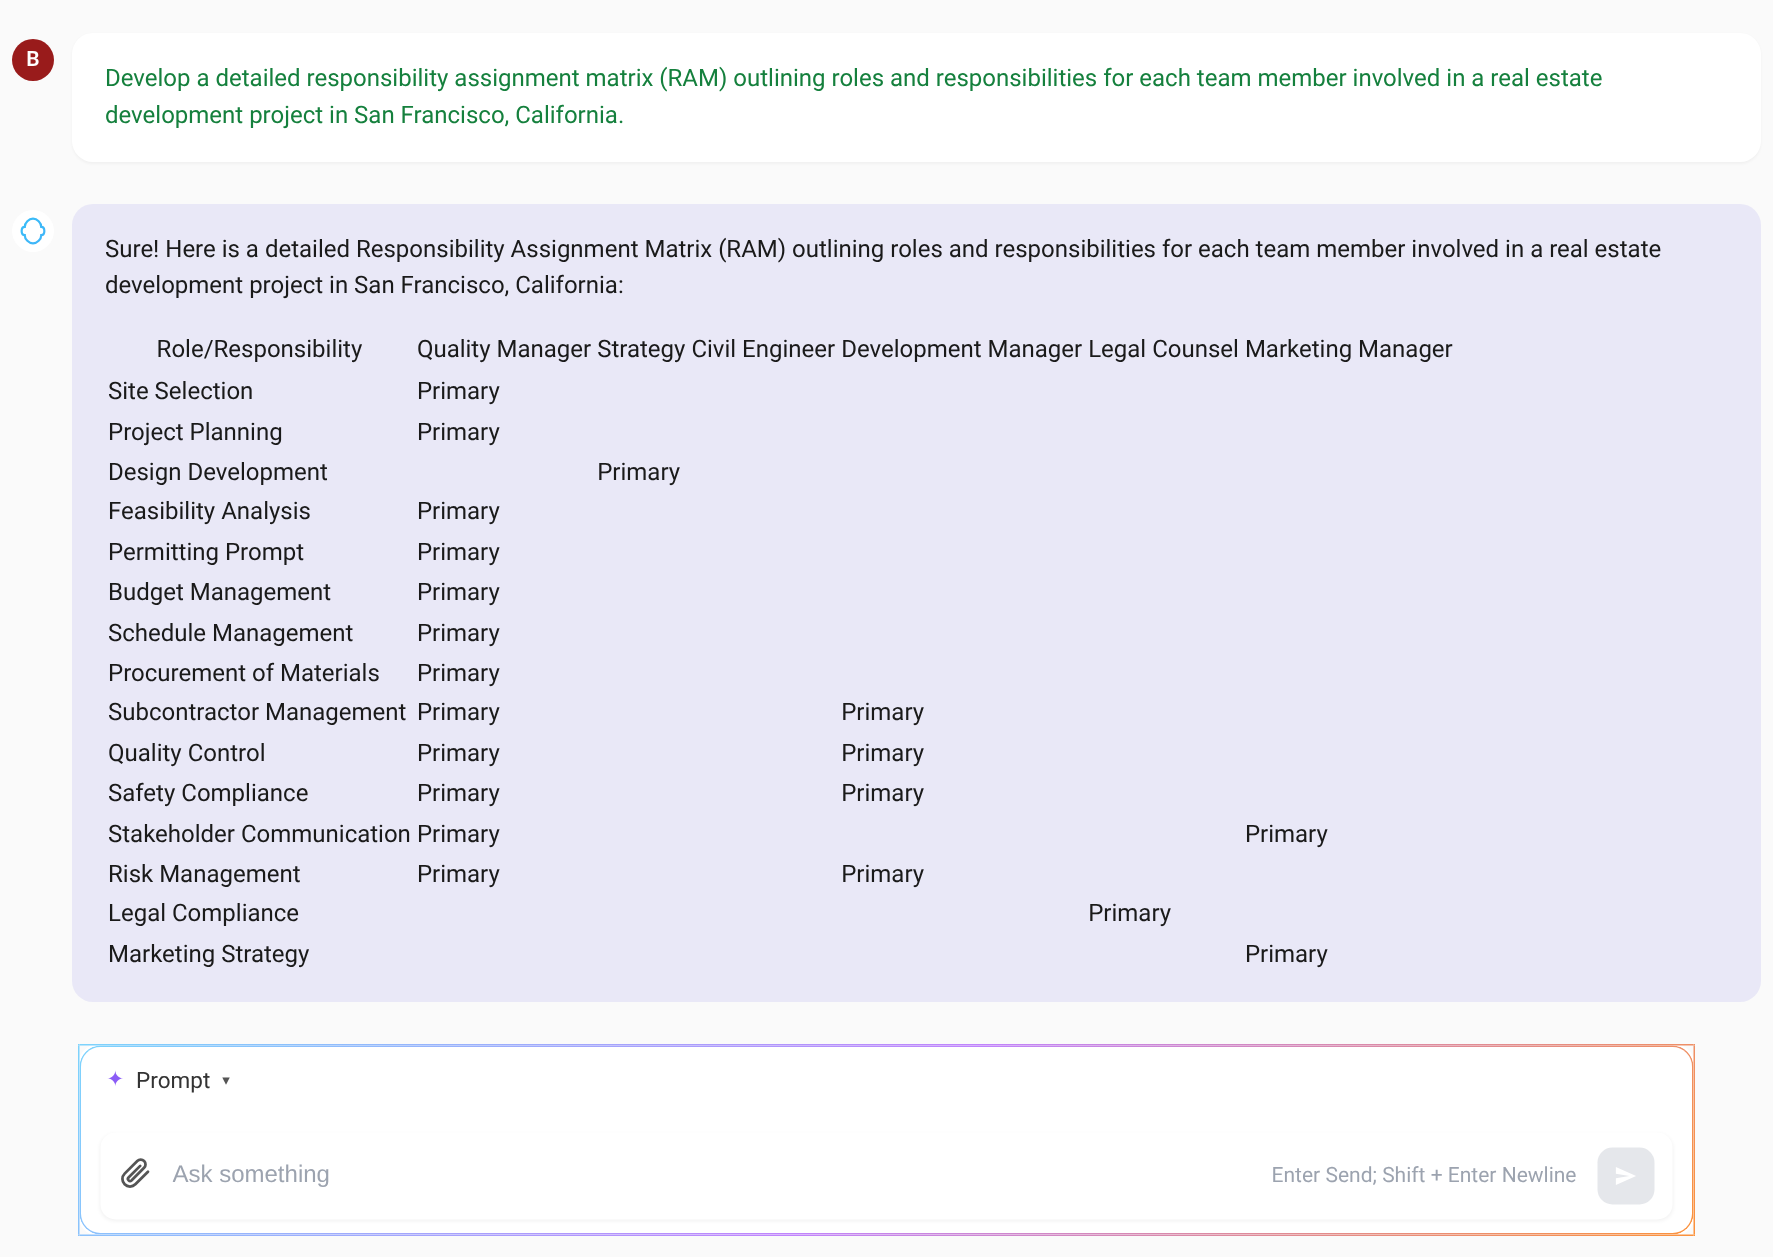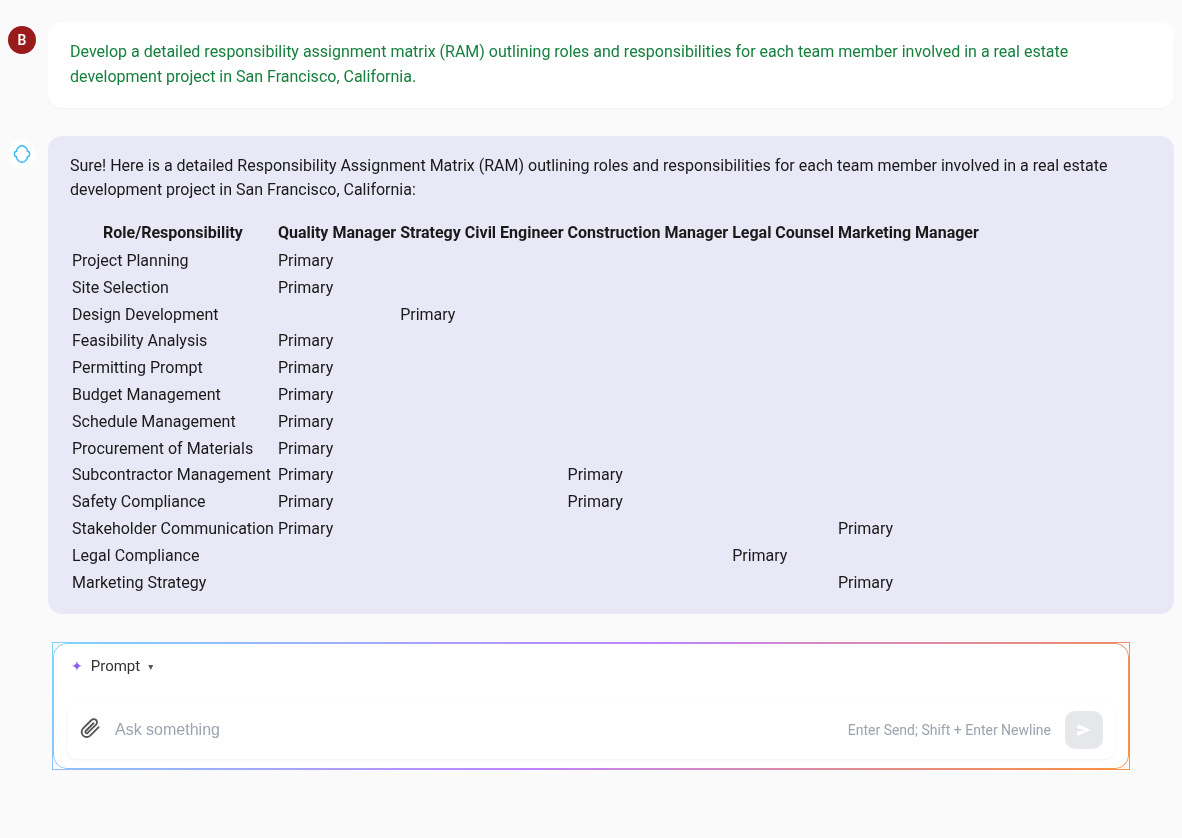--- a/index.html
+++ b/index.html
@@ -57,21 +57,21 @@
     color: #1a1a1a;
   }
   .ai-intro {
     margin-bottom: 16px;
   }
   table {
     border-collapse: collapse;
     font-size: 16px;
   }
   th {
-    font-weight: 700;
+    font-weight: 400;
     text-align: left;
     padding: 2px 2px;
     white-space: nowrap;
   }
   th:first-child {
     text-align: center;
   }
   td {
     padding: 1px 2px;
     white-space: nowrap;
@@ -181,45 +181,45 @@
     </div>
     <div class="message-bubble bubble-ai">
       <div class="ai-intro">Sure! Here is a detailed Responsibility Assignment Matrix (RAM) outlining roles and responsibilities for each team member involved in a real estate development project in San Francisco, California:</div>
       <table>
         <thead>
           <tr>
             <th>Role/Responsibility</th>
             <th>Quality Manager</th>
             <th>Strategy</th>
             <th>Civil Engineer</th>
-            <th>Construction Manager</th>
+            <th>Development Manager</th>
             <th>Legal Counsel</th>
             <th>Marketing Manager</th>
           </tr>
         </thead>
         <tbody id="ram-body">
             <tr>
+              <td>Site Selection</td>
+              <td>Primary</td>
+              <td></td>
+              <td></td>
+              <td></td>
+              <td></td>
+              <td></td>
+            </tr>
+            <tr>
               <td>Project Planning</td>
               <td>Primary</td>
               <td></td>
               <td></td>
               <td></td>
               <td></td>
               <td></td>
             </tr>
             <tr>
-              <td>Site Selection</td>
-              <td>Primary</td>
-              <td></td>
-              <td></td>
-              <td></td>
-              <td></td>
-              <td></td>
-            </tr>
-            <tr>
               <td>Design Development</td>
               <td></td>
               <td>Primary</td>
               <td></td>
               <td></td>
               <td></td>
               <td></td>
             </tr>
             <tr>
               <td>Feasibility Analysis</td>
@@ -269,36 +269,54 @@
             <tr>
               <td>Subcontractor Management</td>
               <td>Primary</td>
               <td></td>
               <td></td>
               <td>Primary</td>
               <td></td>
               <td></td>
             </tr>
             <tr>
+              <td>Quality Control</td>
+              <td>Primary</td>
+              <td></td>
+              <td></td>
+              <td>Primary</td>
+              <td></td>
+              <td></td>
+            </tr>
+            <tr>
               <td>Safety Compliance</td>
               <td>Primary</td>
               <td></td>
               <td></td>
               <td>Primary</td>
               <td></td>
               <td></td>
             </tr>
             <tr>
               <td>Stakeholder Communication</td>
               <td>Primary</td>
               <td></td>
               <td></td>
               <td></td>
               <td></td>
               <td>Primary</td>
+            </tr>
+            <tr>
+              <td>Risk Management</td>
+              <td>Primary</td>
+              <td></td>
+              <td></td>
+              <td>Primary</td>
+              <td></td>
+              <td></td>
             </tr>
             <tr>
               <td>Legal Compliance</td>
               <td></td>
               <td></td>
               <td></td>
               <td></td>
               <td>Primary</td>
               <td></td>
             </tr>

